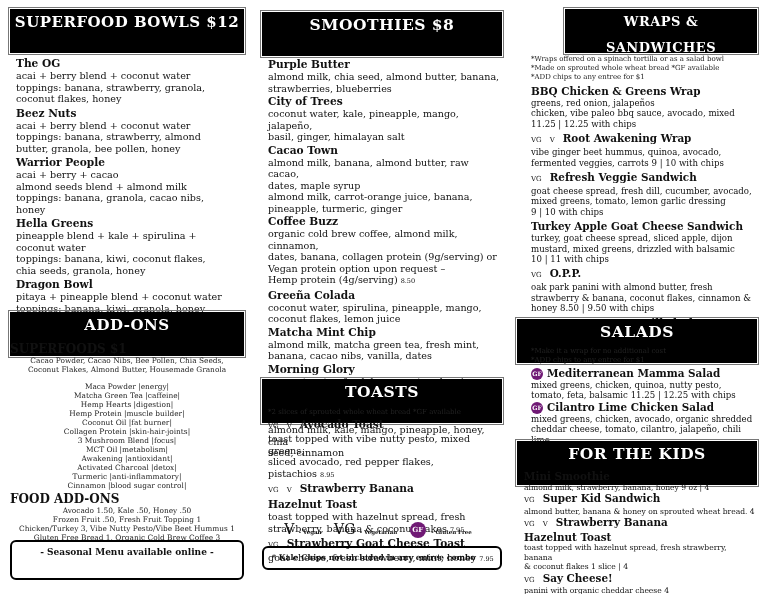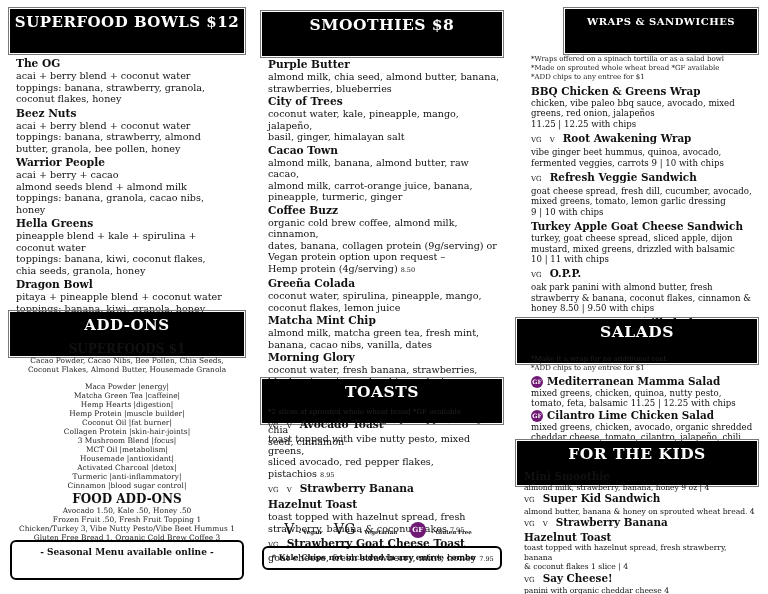--- a/index.html
+++ b/index.html
@@ -17,21 +17,21 @@
     outline: 1px solid #777; outline-offset: 1px;
     letter-spacing: 0.5px;
   }
   .bar.lg { font-size: 15.5px; height: 44px; line-height: 26px; }
 
   .item-title { font-weight: bold; font-size: 10.6px; line-height: 13px; margin-top: 1px; }
   .item-desc { font-size: 9.6px; line-height: 11.5px; }
   .price { font-size: 6.5px; margin-left: 3px; }
 
   .small-note { font-size: 7px; line-height: 9px; color: #222; }
-  .sub-head { font-weight: bold; font-size: 12px; text-align: center; line-height: 14px; }
+  .sub-head { font-weight: bold; font-size: 12px; text-align: left; line-height: 14px; }
   .addon-text { font-size: 7.4px; line-height: 9px; text-align: center; color: #222; }
 
   .tag { font-size: 7px; font-weight: normal; margin-right: 8px; display: inline-block; }
   .gf-badge {
     display: inline-block; width: 12px; height: 12px; border-radius: 50%;
     background: #701a75; color: #fff; font-size: 6px; font-weight: bold;
     text-align: center; line-height: 12px; vertical-align: 1px; margin-right: 4px;
   }
   .rounded-box {
     border: 2.5px solid #000; border-radius: 6px; text-align: center;
@@ -93,21 +93,21 @@
     <div class="addon-text">Coconut Flakes, Almond Butter, Housemade Granola</div>
     <div style="height:8px;"></div>
     <div class="addon-text">Maca Powder |energy|</div>
     <div class="addon-text">Matcha Green Tea |caffeine|</div>
     <div class="addon-text">Hemp Hearts |digestion|</div>
     <div class="addon-text">Hemp Protein |muscle builder|</div>
     <div class="addon-text">Coconut Oil |fat burner|</div>
     <div class="addon-text">Collagen Protein |skin-hair-joints|</div>
     <div class="addon-text">3 Mushroom Blend |focus|</div>
     <div class="addon-text">MCT Oil |metabolism|</div>
-    <div class="addon-text">Housemade |antioxidant|</div>
+    <div class="addon-text">Awakening |antioxidant|</div>
     <div class="addon-text">Activated Charcoal |detox|</div>
     <div class="addon-text">Turmeric |anti-inflammatory|</div>
     <div class="addon-text">Cinnamon |blood sugar control|</div>
     <div class="sub-head" style="margin-top:2px;">FOOD ADD-ONS</div>
     <div class="addon-text">Avocado 1.50, Kale .50, Honey .50</div>
     <div class="addon-text">Frozen Fruit .50,  Fresh Fruit Topping 1</div>
     <div class="addon-text">Chicken/Turkey 3, Vibe Nutty Pesto/Vibe Beet Hummus 1</div>
     <div class="addon-text">Gluten Free Bread 1, Organic Cold Brew Coffee 3</div>
   </div>
 
@@ -124,20 +124,21 @@
       <div class="item-desc">strawberries, blueberries</div>
     </div>
     <div>
       <div class="item-title">City of Trees</div>
       <div class="item-desc">coconut water, kale, pineapple, mango, jalapeño,</div>
       <div class="item-desc">basil, ginger, himalayan salt</div>
     </div>
     <div>
       <div class="item-title">Cacao Town</div>
       <div class="item-desc">almond milk, banana, almond butter, raw cacao,</div>
+      <div class="item-desc">dates, maple syrup</div>
     </div>
     <div>
       <div class="item-desc">almond milk, carrot-orange juice, banana,</div>
       <div class="item-desc">pineapple, turmeric, ginger</div>
     </div>
     <div>
       <div class="item-title">Coffee Buzz</div>
       <div class="item-desc">organic cold brew coffee, almond milk, cinnamon,</div>
       <div class="item-desc">dates, banana, collagen protein (9g/serving) or</div>
       <div class="item-desc">Vegan protein option upon request –</div>
@@ -196,31 +197,31 @@
     <span>VG</span>
     <small>- Vegetarian</small>
     <span class="gf-badge" style="width:16px;height:16px;line-height:16px;font-size:7px;vertical-align:2px;margin-right:1px;">GF</span>
     <small>- Gluten Free</small>
   </div>
 
   <div class="rounded-box" style="position:absolute; top:546px; left:0; right:0; height:24px; line-height:19px; text-align:left; padding-left:8px; font-size:7.8px;">* Kale Chips not included in any entree combo</div>
 </div>
 
 <div class="col col-3">
-  <div class="bar lg" style="margin-top:9px; font-size:10px;margin-left:48px;">WRAPS &amp; SANDWICHES</div>
+  <div class="bar lg" style="margin-top:9px; font-size:13px;margin-left:48px;">WRAPS &amp; SANDWICHES</div>
 
   <div style="margin-top:2px; padding-left:14px;">
     <div class="small-note">*Wraps offered on a spinach tortilla or as a salad bowl</div>
     <div class="small-note">*Made on sprouted whole wheat bread  *GF available</div>
     <div class="small-note">*ADD chips to any entree for $1</div>
 
     <div>
       <div class="wrap-title">BBQ Chicken &amp; Greens Wrap</div>
+      <div class="wrap-desc">greens, red onion, jalapeños</div>
       <div class="wrap-desc">chicken, vibe paleo bbq sauce, avocado, mixed</div>
-      <div class="wrap-desc">greens, red onion, jalapeños</div>
       <div class="wrap-desc">11.25 | 12.25 with chips</div>
     </div>
     <div>
       <div class="wrap-title"><span class="tag">VG</span><span class="tag">V</span><span>Root Awakening Wrap</span></div>
       <div class="wrap-desc">vibe ginger beet hummus, quinoa, avocado,</div>
       <div class="wrap-desc">fermented veggies, carrots  9 | 10 with chips</div>
     </div>
     <div>
       <div class="wrap-title"><span class="tag">VG</span><span>Refresh Veggie Sandwich</span></div>
       <div class="wrap-desc">goat cheese spread, fresh dill, cucumber, avocado,</div>
@@ -242,21 +243,21 @@
     <div>
       <div class="wrap-title"><span class="tag">VG</span><span class="tag">V</span><span>Vegan Pesto Grilled Cheese</span></div>
       <div class="wrap-desc">panini with avocado, vibe nutty pesto, vegan</div>
       <div class="wrap-desc">cheese, baby kale, drizzled with olive oil</div>
       <div class="wrap-desc">9 | 10 with chips</div>
     </div>
   </div>
 
   <div class="bar lg" style="position:absolute; top:319px; left:0; right:0;">SALADS</div>
 
-  <div style="position:absolute; top:347px; left:0; right:0; padding-left:14px;margin-top:8px;">
+  <div style="position:absolute; top:347px; left:0; right:0; padding-left:14px;">
     <div class="small-note">*Make it a wrap for no additional cost</div>
     <div class="small-note">*ADD chips to any entree for $1</div>
     <div>
       <div class="wrap-title" style="margin-top:2px;"><span class="gf-badge">GF</span><span>Mediterranean Mamma Salad</span></div>
       <div class="wrap-desc">mixed greens, chicken, quinoa, nutty pesto,</div>
       <div class="wrap-desc">tomato, feta, balsamic  11.25 | 12.25 with chips</div>
     </div>
     <div>
       <div class="wrap-title" style="margin-top:0;"><span class="gf-badge">GF</span><span>Cilantro Lime Chicken Salad</span></div>
       <div class="wrap-desc">mixed greens, chicken, avocado, organic shredded</div>

